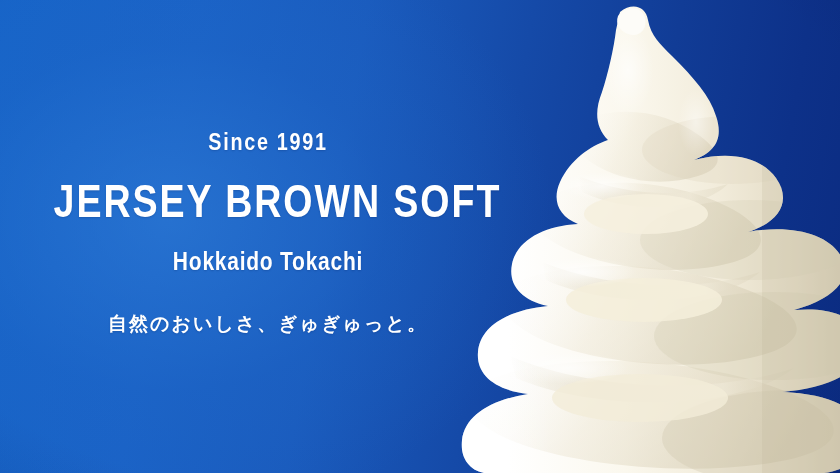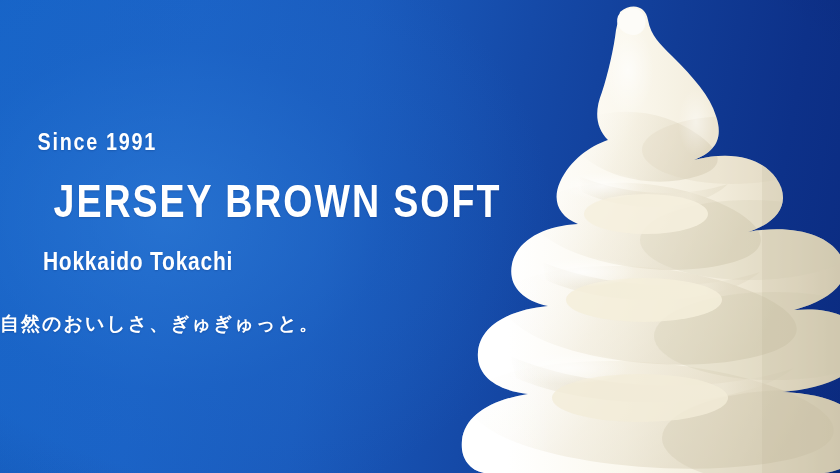--- a/index.html
+++ b/index.html
@@ -45,20 +45,21 @@
                 rgba(0,0,0,0) 52%,
                 rgba(3,20,72,0.30) 100%);
   }
 
   
   .text-block {
     position: absolute;
     left: 0;
     top: 131px;
     width: 536px;
+    text-align: center;
     color: #ffffff;
     z-index: 6;
     text-shadow: 0 1px 2px rgba(6,32,92,0.22);
   }
   .since {
     font-size: 23px;
     font-weight: 700;
     letter-spacing: 2.0px;
     line-height: 1;
     margin: 0 0 23px 0;

